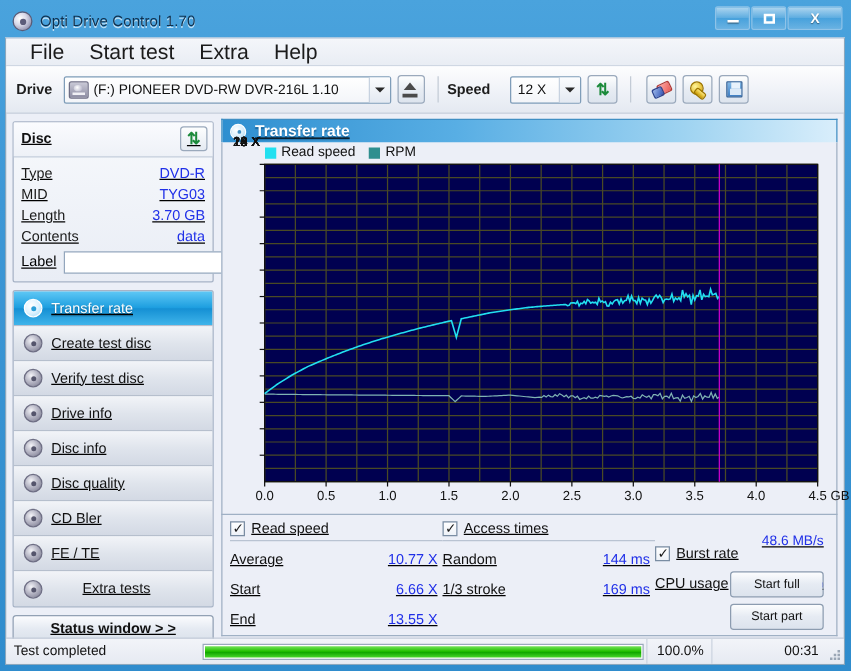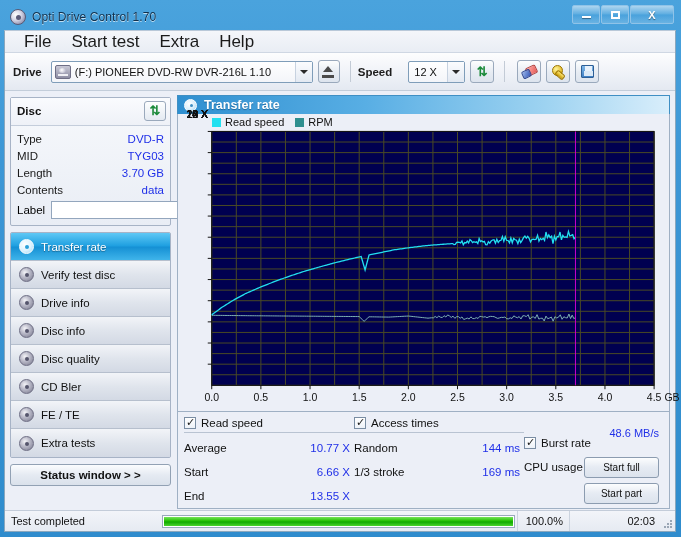--- a/index.html
+++ b/index.html
@@ -146,21 +146,21 @@
   }
   .icon-gear::after {
     content:""; position:absolute; right:0; bottom:0; width:8px; height:4px; border-radius:2px;
     background: linear-gradient(to bottom,#ffe878,#c99a00); border:1px solid #9c7500; transform:rotate(40deg);
   }
   
   .icon-save { width: 13px; height: 13px; background: linear-gradient(to bottom,#7fb8e8,#3f7fc4); border:1px solid #2e5f96; border-radius:1px; position: relative; }
   .icon-save::before { content:""; position:absolute; left:3px; top:0; width:7px; height:5px; background:#e8f2fc; }
   .icon-save::after { content:""; position:absolute; left:2px; bottom:1px; width:9px; height:5px; background:#dbe9f7; }
   
-  .body { position: absolute; left:0; top:61px; right:0; bottom:22px; display: flex; }
+  .body { position: absolute; left:0; top:61px; right:0; bottom:22px; display: flex; text-decoration: underline; }
   .sidebar { width: 170px; padding: 5px 4px 0 5px; }
   .panel-main { flex: 1; padding: 3px 5px 0 2px; display: flex; flex-direction: column; }
   
   .disc-group {
     border: 1px solid #a7b3c6; background: linear-gradient(to bottom,#f7f9fc,#e9edf5);
     border-radius: 2px; padding: 0; margin-bottom: 6px;
   }
   .disc-head {
     display: flex; align-items: center; justify-content: space-between;
     padding: 3px 4px 4px 6px; border-bottom: 1px solid #c4cddb;
@@ -192,21 +192,21 @@
     border: 1px solid #8a8740; position: relative; }
   .cd-glyph::after { content:""; position:absolute; left:4.5px; top:4.5px; width:3px; height:3px; border-radius:50%; background:#f8f8f2; border:1px solid #8a8740;}
   
   .nav { border: 1px solid #a7b3c6; border-radius: 2px; overflow: hidden; background: #dfe4ec; }
   .nav-item {
     height: 28px; display: flex; align-items: center; padding-left: 8px;
     font-size: 11.5px; color: #111;
     background: linear-gradient(to bottom,#f2f4f8,#dfe4ec 52%, #d3d9e4);
     border-bottom: 1px solid #b6bfcd;
   }
-  .nav-item:last-child { border-bottom: none; }
+  .nav-item:last-child { border-bottom: none; gap: 25px; }
   .nav-item.active {
     background: linear-gradient(to bottom,#5fc8f5,#1e9fe0 48%, #1590d4 52%, #3fb4ea);
     color: #ffffff; text-shadow: 0 1px 1px rgba(0,0,0,.35);
   }
   .nav-ico {
     width: 15px; height: 15px; margin-right: 7px; border-radius: 50%;
     background: radial-gradient(circle at 38% 35%, #f4f4f8 0%, #b5b5c4 45%, #75758a 100%);
     border: 1px solid #6e6e84; position: relative; flex: none;
   }
   .nav-ico::after { content:""; position:absolute; left:5px; top:5px; width:4px; height:4px; border-radius:50%; background:#55556c; }
@@ -381,20 +381,24 @@
                 <span class="cd-glyph"></span>
               </div>
             </div>
           </div>
         </div>
 
         <div class="nav">
           <div class="nav-item active">
             <span class="nav-ico"></span>
             <span>Transfer rate</span>
+          </div>
+          <div class="nav-item">
+            <span class="nav-ico"></span>
+            <span>Create test disc</span>
           </div>
           <div class="nav-item">
             <span class="nav-ico"></span>
             <span>Verify test disc</span>
           </div>
           <div class="nav-item">
             <span class="nav-ico"></span>
             <span>Drive info</span>
           </div>
           <div class="nav-item">
@@ -601,21 +605,21 @@
     </div>
 
     <div class="statusbar">
       <div class="sb-cell sb-text">Test completed</div>
       <div class="sb-cell sb-prog">
         <div class="progbar">
           <div class="progfill" id="progfill" style="width: 100%;"></div>
         </div>
       </div>
       <div class="sb-cell sb-pct">100.0%</div>
-      <div class="sb-cell sb-time">02:03</div>
+      <div class="sb-cell sb-time">00:31</div>
       <div class="grip">
         <svg width="10" height="10">
             <g fill="#9aa6b5">
               <rect x="7" y="7" width="2" height="2"></rect>
               <rect x="4" y="7" width="2" height="2"></rect>
               <rect x="7" y="4" width="2" height="2"></rect>
               <rect x="1" y="7" width="2" height="2"></rect>
               <rect x="7" y="1" width="2" height="2"></rect>
               <rect x="4" y="4" width="2" height="2"></rect>
             </g>

